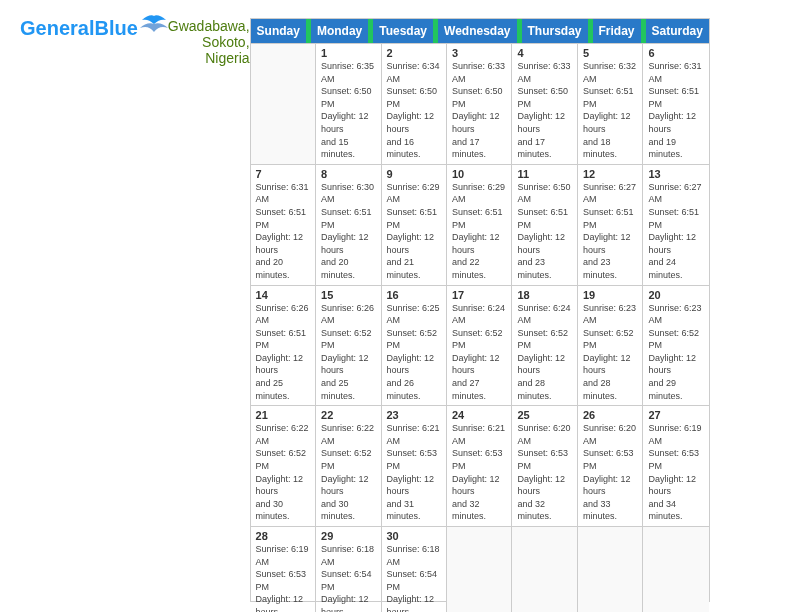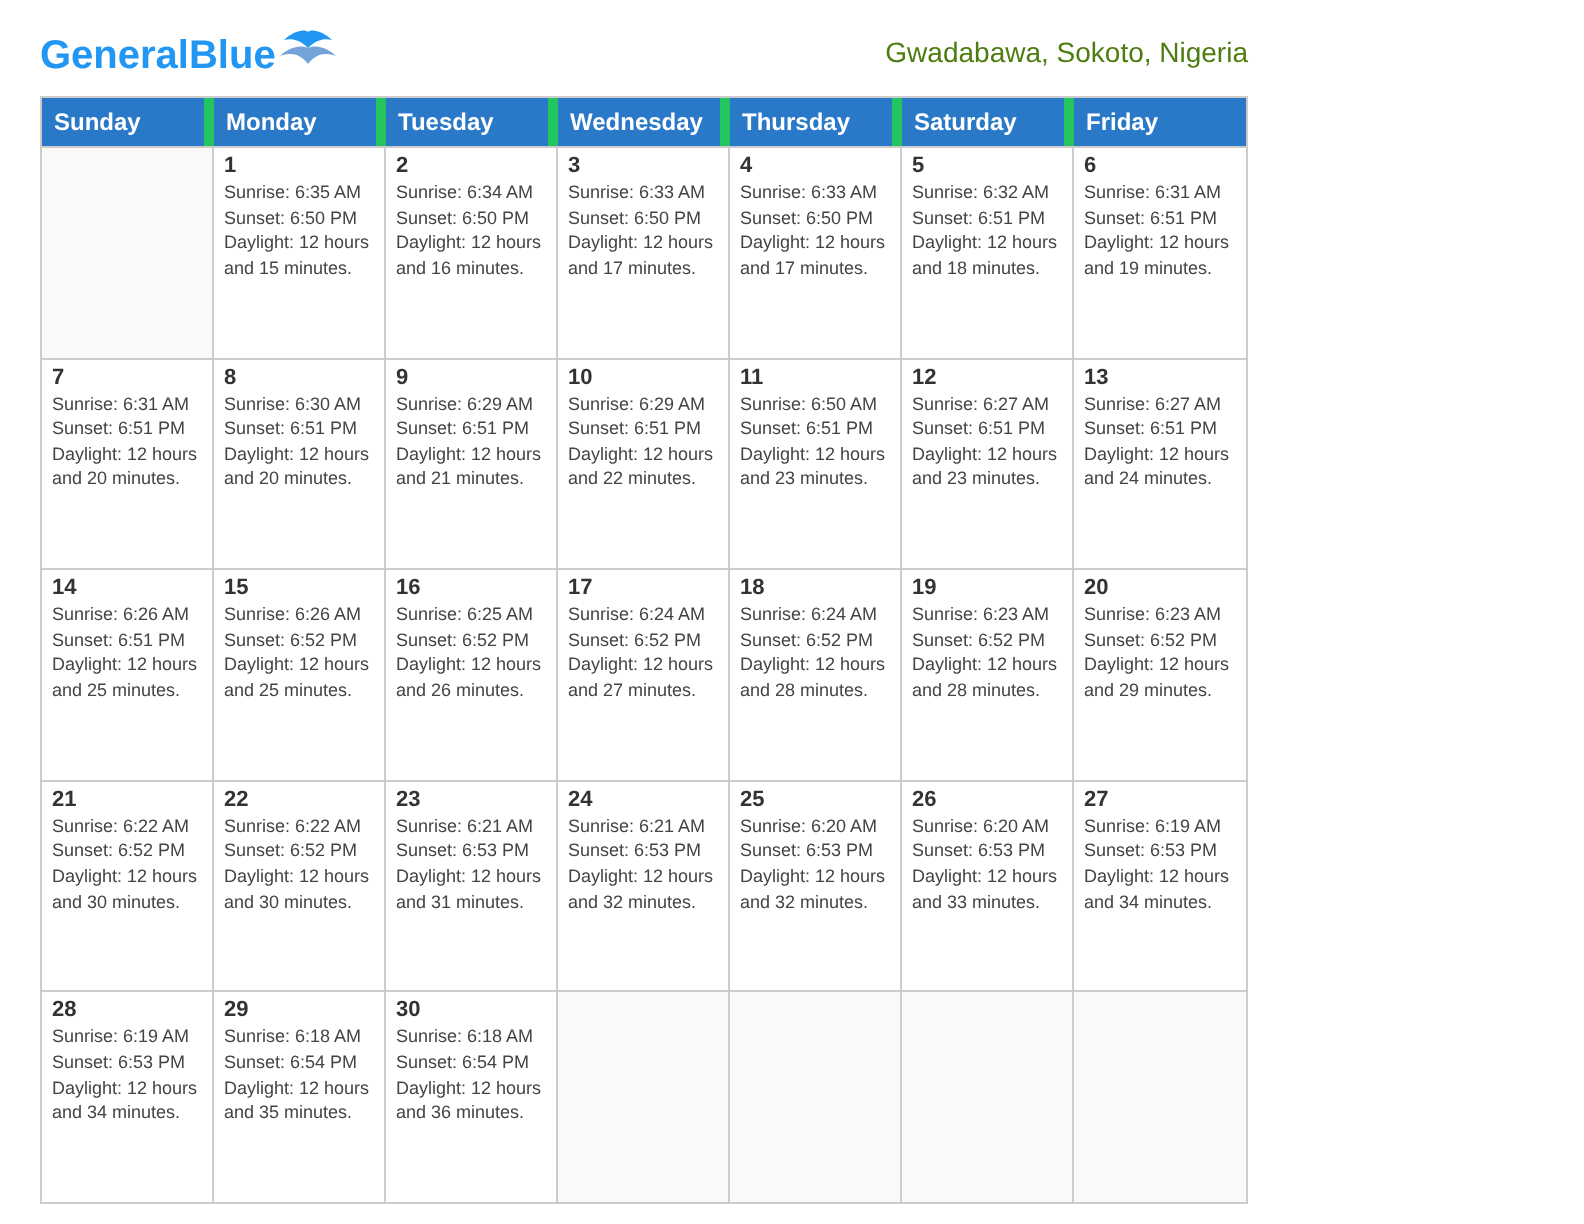--- a/index.html
+++ b/index.html
@@ -8,21 +8,21 @@
       background: #fff;
       width: 792px;
       height: 612px;
       overflow: hidden;
     }
     .page {
       width: 644px;
       height: 612px;
       padding: 18px 20px 10px 20px;
       display: flex;
-      flex-direction: column;
+      flex-direction: row;
     }
     .header {
       display: flex;
       justify-content: space-between;
       align-items: flex-start;
       margin-bottom: 10px;
     }
     .logo {
       display: flex;
       flex-direction: column;
@@ -124,22 +124,22 @@
     </div>
   </div>
 
   <div class="calendar">
     <div class="cal-header">
       <div class="cal-header-cell">Sunday</div>
       <div class="cal-header-cell">Monday</div>
       <div class="cal-header-cell">Tuesday</div>
       <div class="cal-header-cell">Wednesday</div>
       <div class="cal-header-cell">Thursday</div>
+      <div class="cal-header-cell">Friday</div>
       <div class="cal-header-cell">Saturday</div>
-      <div class="cal-header-cell">Friday</div>
     </div>
     <div class="cal-body" id="cal-body">
     <div class="cal-row">
           <div class="cal-cell empty"></div>
           <div class="cal-cell">
             <span class="day-num">1</span>
             <div class="cell-info" style="white-space: pre-line;">Sunrise: 6:35 AM
 Sunset: 6:50 PM
 Daylight: 12 hours
 and 15 minutes.</div>

